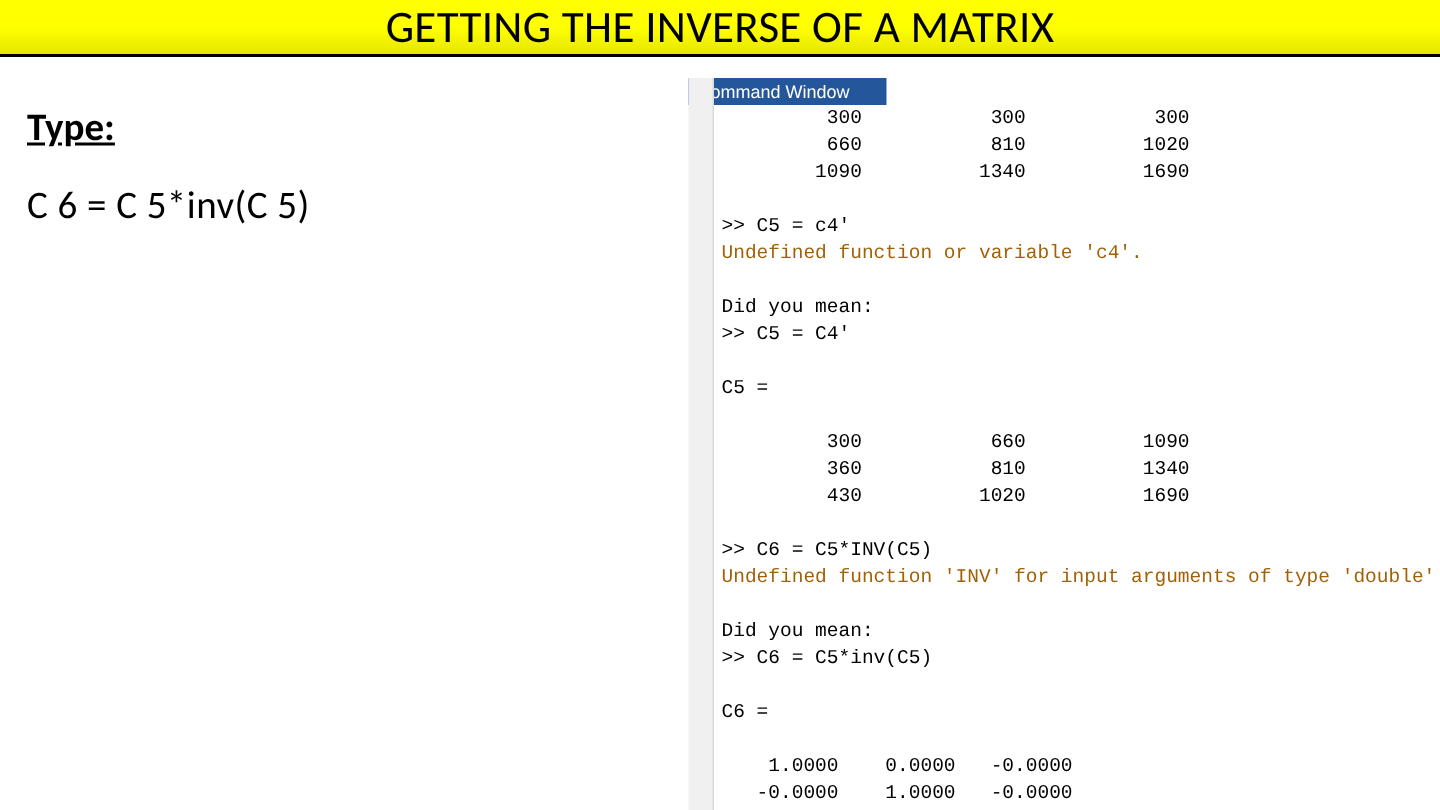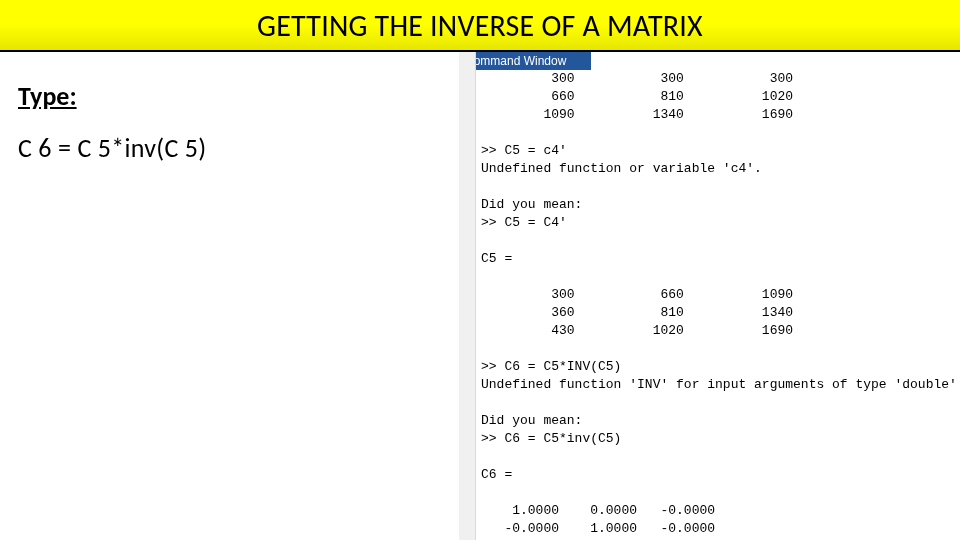--- a/index.html
+++ b/index.html
@@ -1,28 +1,28 @@
 <!DOCTYPE html>
 <html><head>
 <meta charset="utf-8">
 <style>
   * { box-sizing: border-box; }
   html, body { margin:0; padding:0; width:960px; height:540px; font-family: Calibri, Arial, sans-serif; background:#fff; overflow:hidden; }
 
   .slide { position:relative; width:960px; height:540px; }
 
   .title-bar {
-    position:absolute; left:0; top:0; width:960px; height:52px;
+    position:absolute; left:0; top:0; width:960px; height:38px;
     background: linear-gradient(#ffff00, #ffff00 50%, #e6e600 100%);
     border-bottom: 2px solid #000;
     display:flex; align-items:center; justify-content:center;
   }
   .title-bar span { font-size:30px; font-weight:400; color:#000; letter-spacing:0.2px; }
 
-  .left-pane { position:absolute; left:18px; top:80px; }
+  .left-pane { position:absolute; left:18px; top:68px; }
   .left-pane .type { font-size:26px; font-weight:700; text-decoration:underline; }
   .left-pane .code { font-size:26px; font-weight:400; margin-top:20px; letter-spacing:0.3px; }
 
   .cw-wrap {
     position:absolute; left:459px; top:52px; width:501px; height:488px;
     background:#fff;
   }
   .gutter {
     position:absolute; left:0; top:0; width:17px; height:488px;
     background:#f0f0f0; border-right:1px solid #d9d9d9;
@@ -30,21 +30,21 @@
   .cw-title {
     position:absolute; left:0; top:0; width:132px; height:18px;
     background:#24569c; color:#fff; font-size:12px; font-family: Tahoma, Arial, sans-serif;
     display:flex; align-items:center; padding-left:6px;
   }
   .console {
     position:absolute; left:22px; top:18px; width:478px;
     font-family: "Consolas", "Courier New", monospace;
     font-size:13px; line-height:18px; color:#000; white-space:pre;
   }
-  .console .err { color:#000000; }
+  .console .err { color:#a16207; }
 
 </style>
 </head>
 <body>
 
 <div class="slide">
 
   <div class="title-bar">
     <span>GETTING THE INVERSE OF  A MATRIX</span>
   </div>

